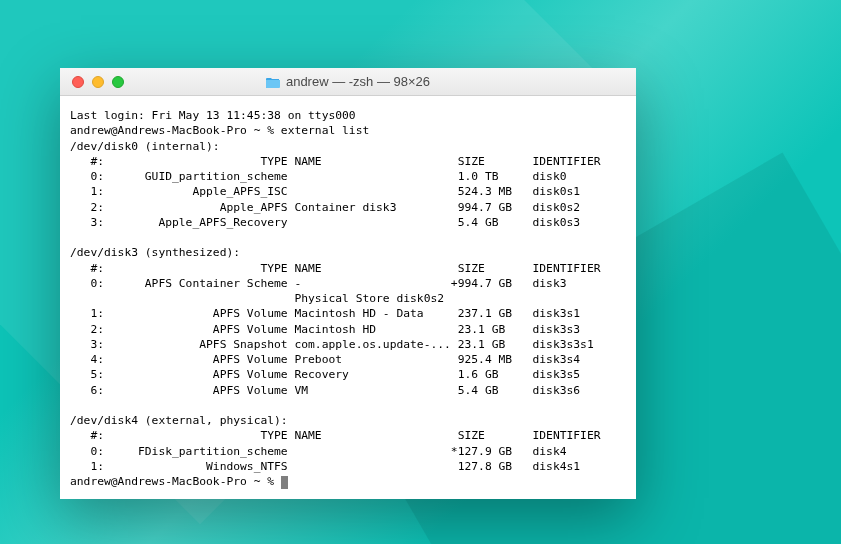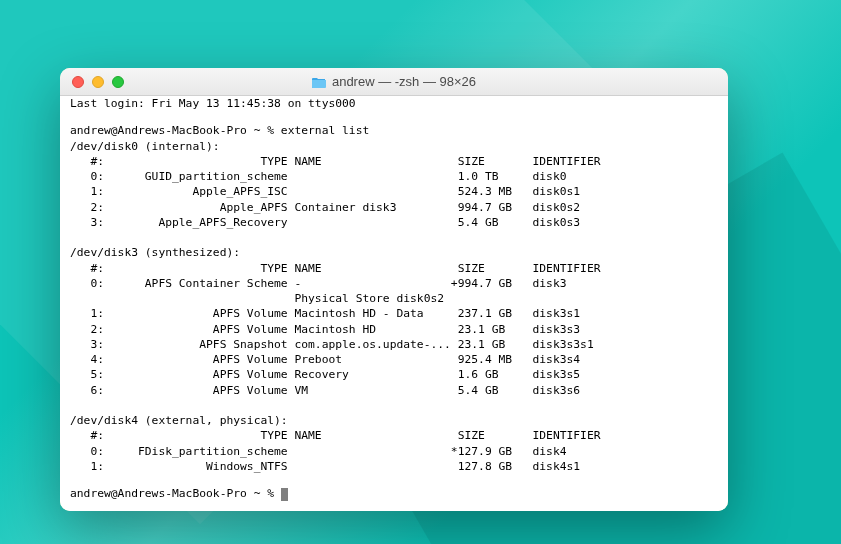--- a/index.html
+++ b/index.html
@@ -26,23 +26,23 @@
       height: 500px;
       background: rgba(0,100,95,0.15);
       transform: rotate(-30deg);
       bottom: -200px;
       right: -100px;
     }
     .terminal-window {
       position: absolute;
       top: 68px;
       left: 60px;
-      width: 668px;
+      width: 576px;
       background: #fef9c3;
-      border-radius: 10px;
+      border-radius: 0;
       box-shadow: 0 20px 60px rgba(0,0,0,0.35);
       overflow: hidden;
     }
     .titlebar {
       height: 28px;
       background: linear-gradient(#f6f6f6, #e8e8e8);
       border-bottom: 1px solid #d0d0d0;
       display: flex;
       align-items: center;
       position: relative;
@@ -73,37 +73,37 @@
       gap: 6px;
       pointer-events: none;
     }
     .folder-icon {
       width: 14px;
       height: 12px;
       display: inline-block;
     }
     .terminal-body {
       background: #ffffff;
-      padding: 0 10px 10px 10px;
+      padding: 12px 10px 10px 10px;
       font-family: "Menlo", "SF Mono", "Monaco", monospace;
       font-size: 11.3px;
       line-height: 1.35;
       color: #000;
       white-space: pre;
       overflow: hidden;
     }
     .cursor-block {
       display: inline-block;
       width: 7px;
       height: 13px;
       background: #7f7f7f;
       vertical-align: text-bottom;
       margin-bottom: -1px;
     }
-    .prompt-line { display: flex; align-items: center; margin-top: 12px; }
+    .prompt-line { display: flex; align-items: center; }
   </style>
 </head>
 <body>
 
 <div class="bg-shape1"></div>
 <div class="bg-shape2"></div>
 
 <div class="terminal-window">
   <div class="titlebar">
     <div class="traffic-lights">

